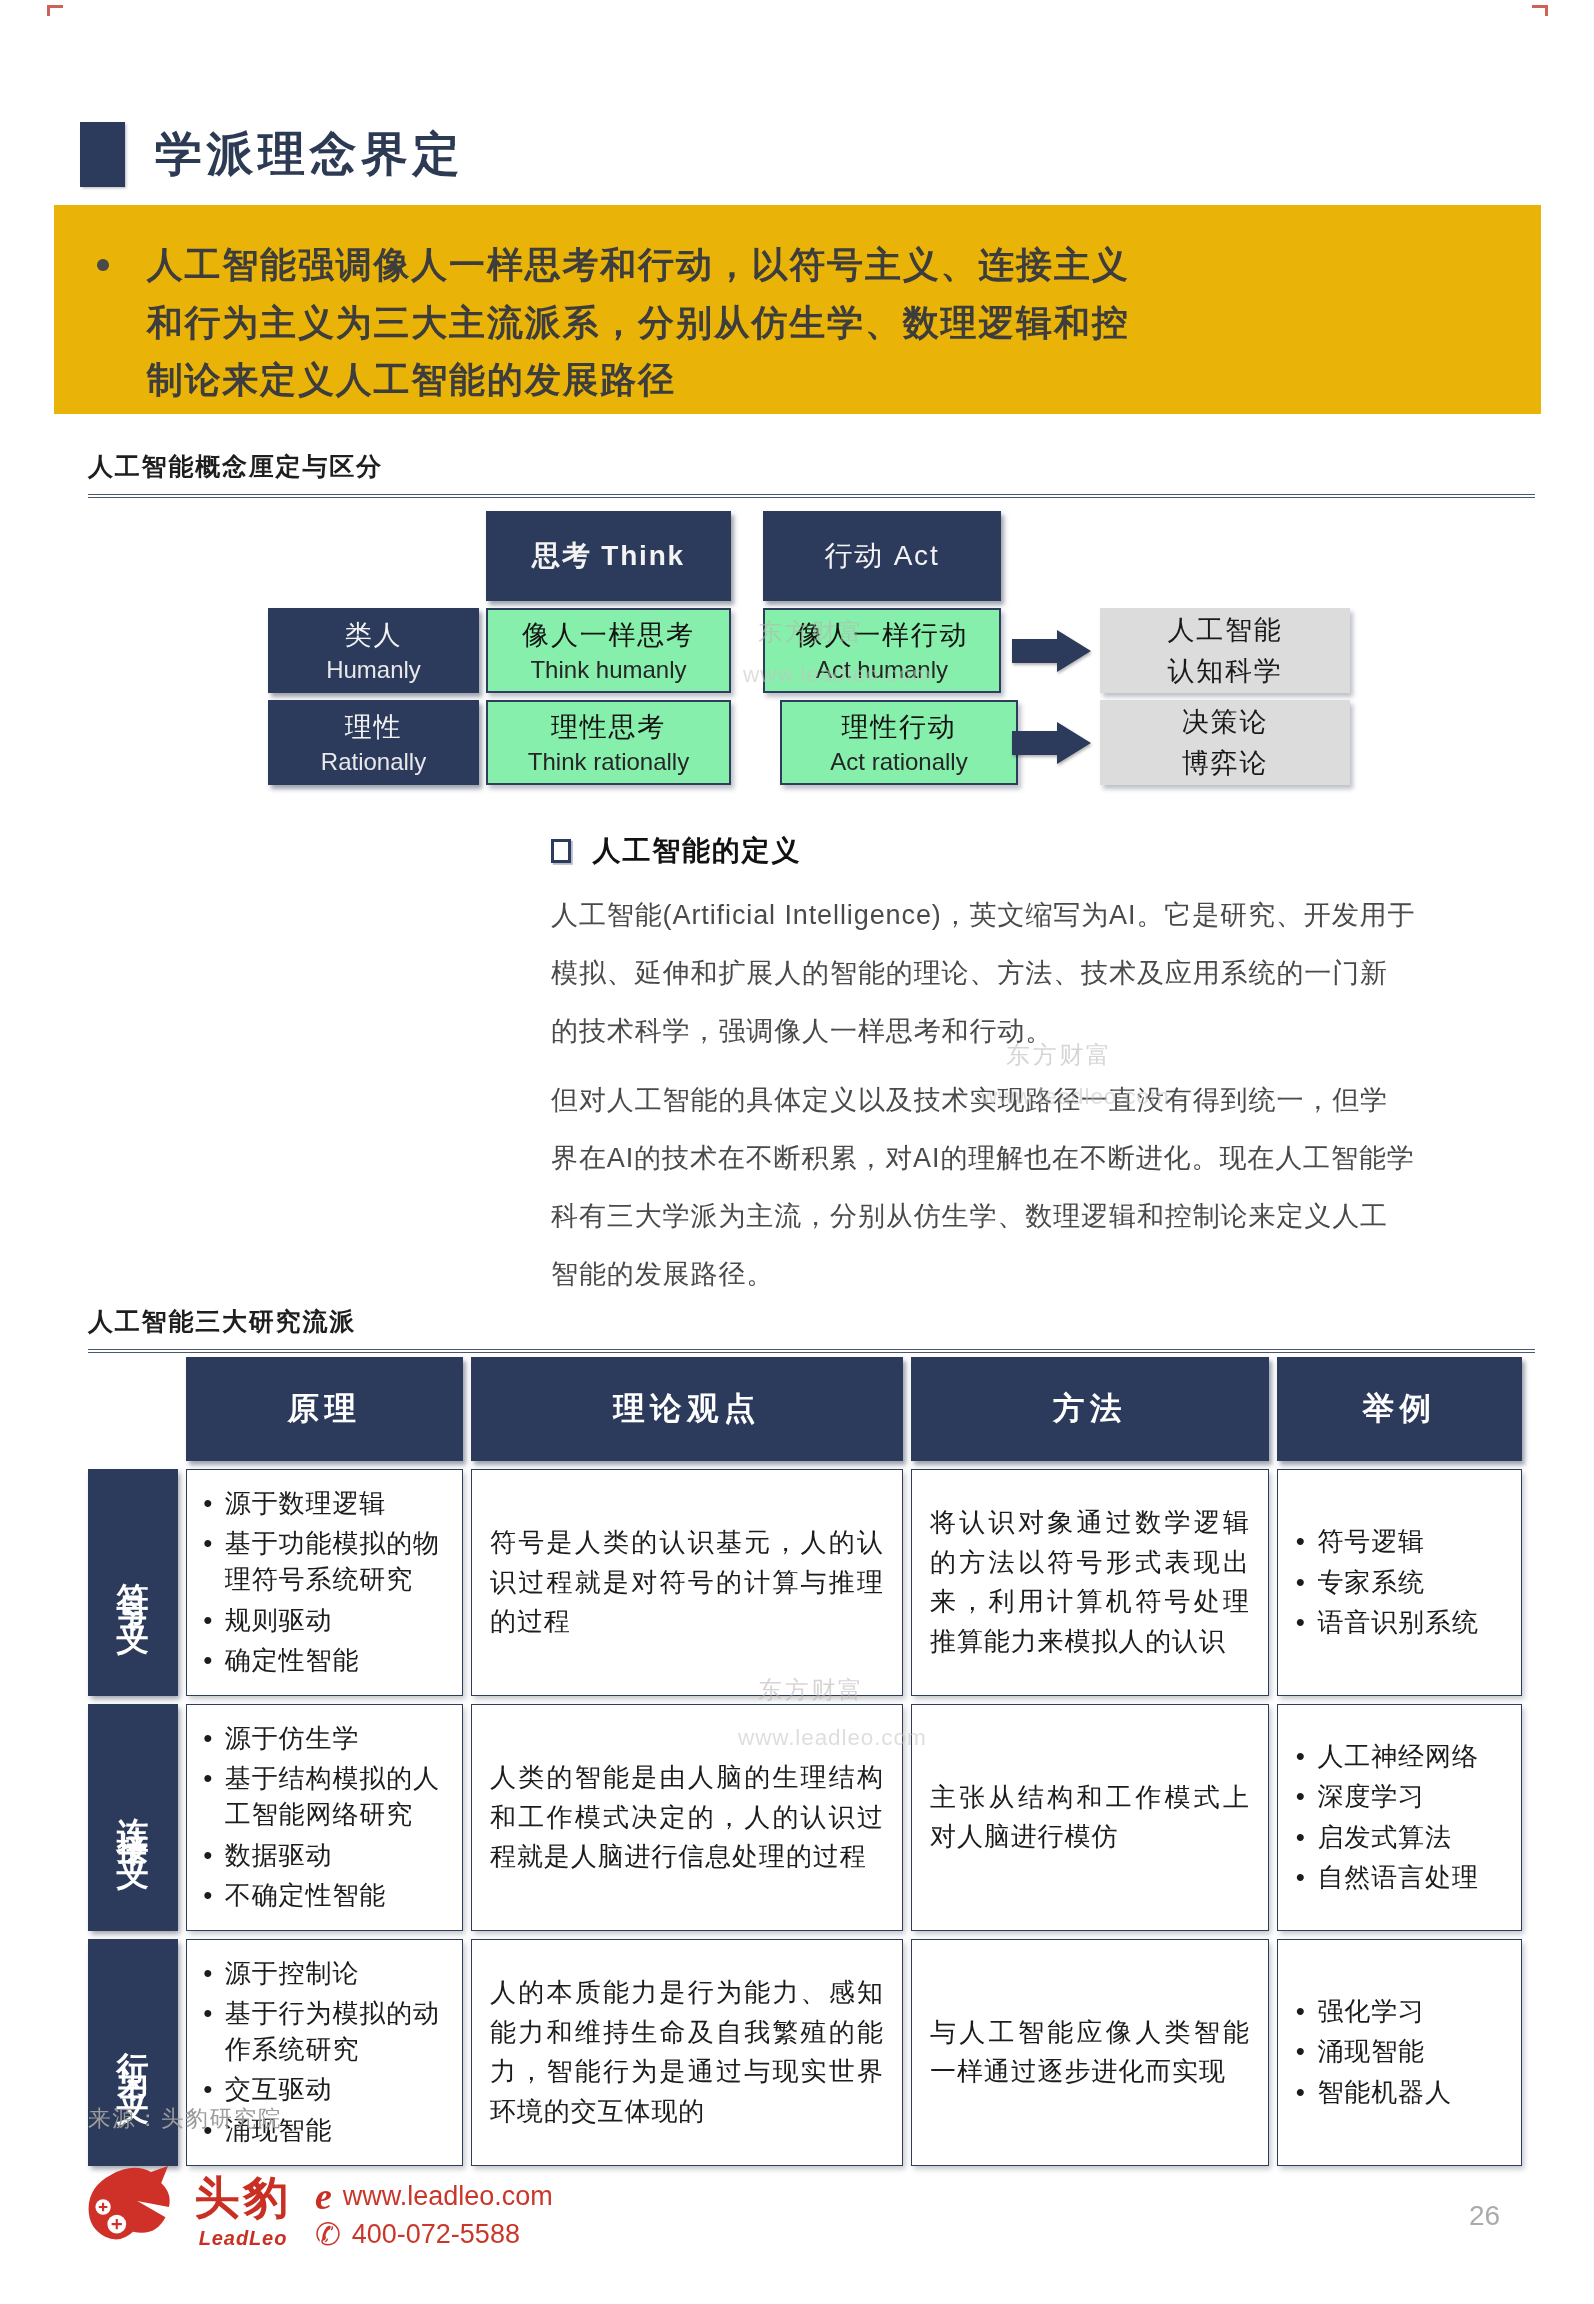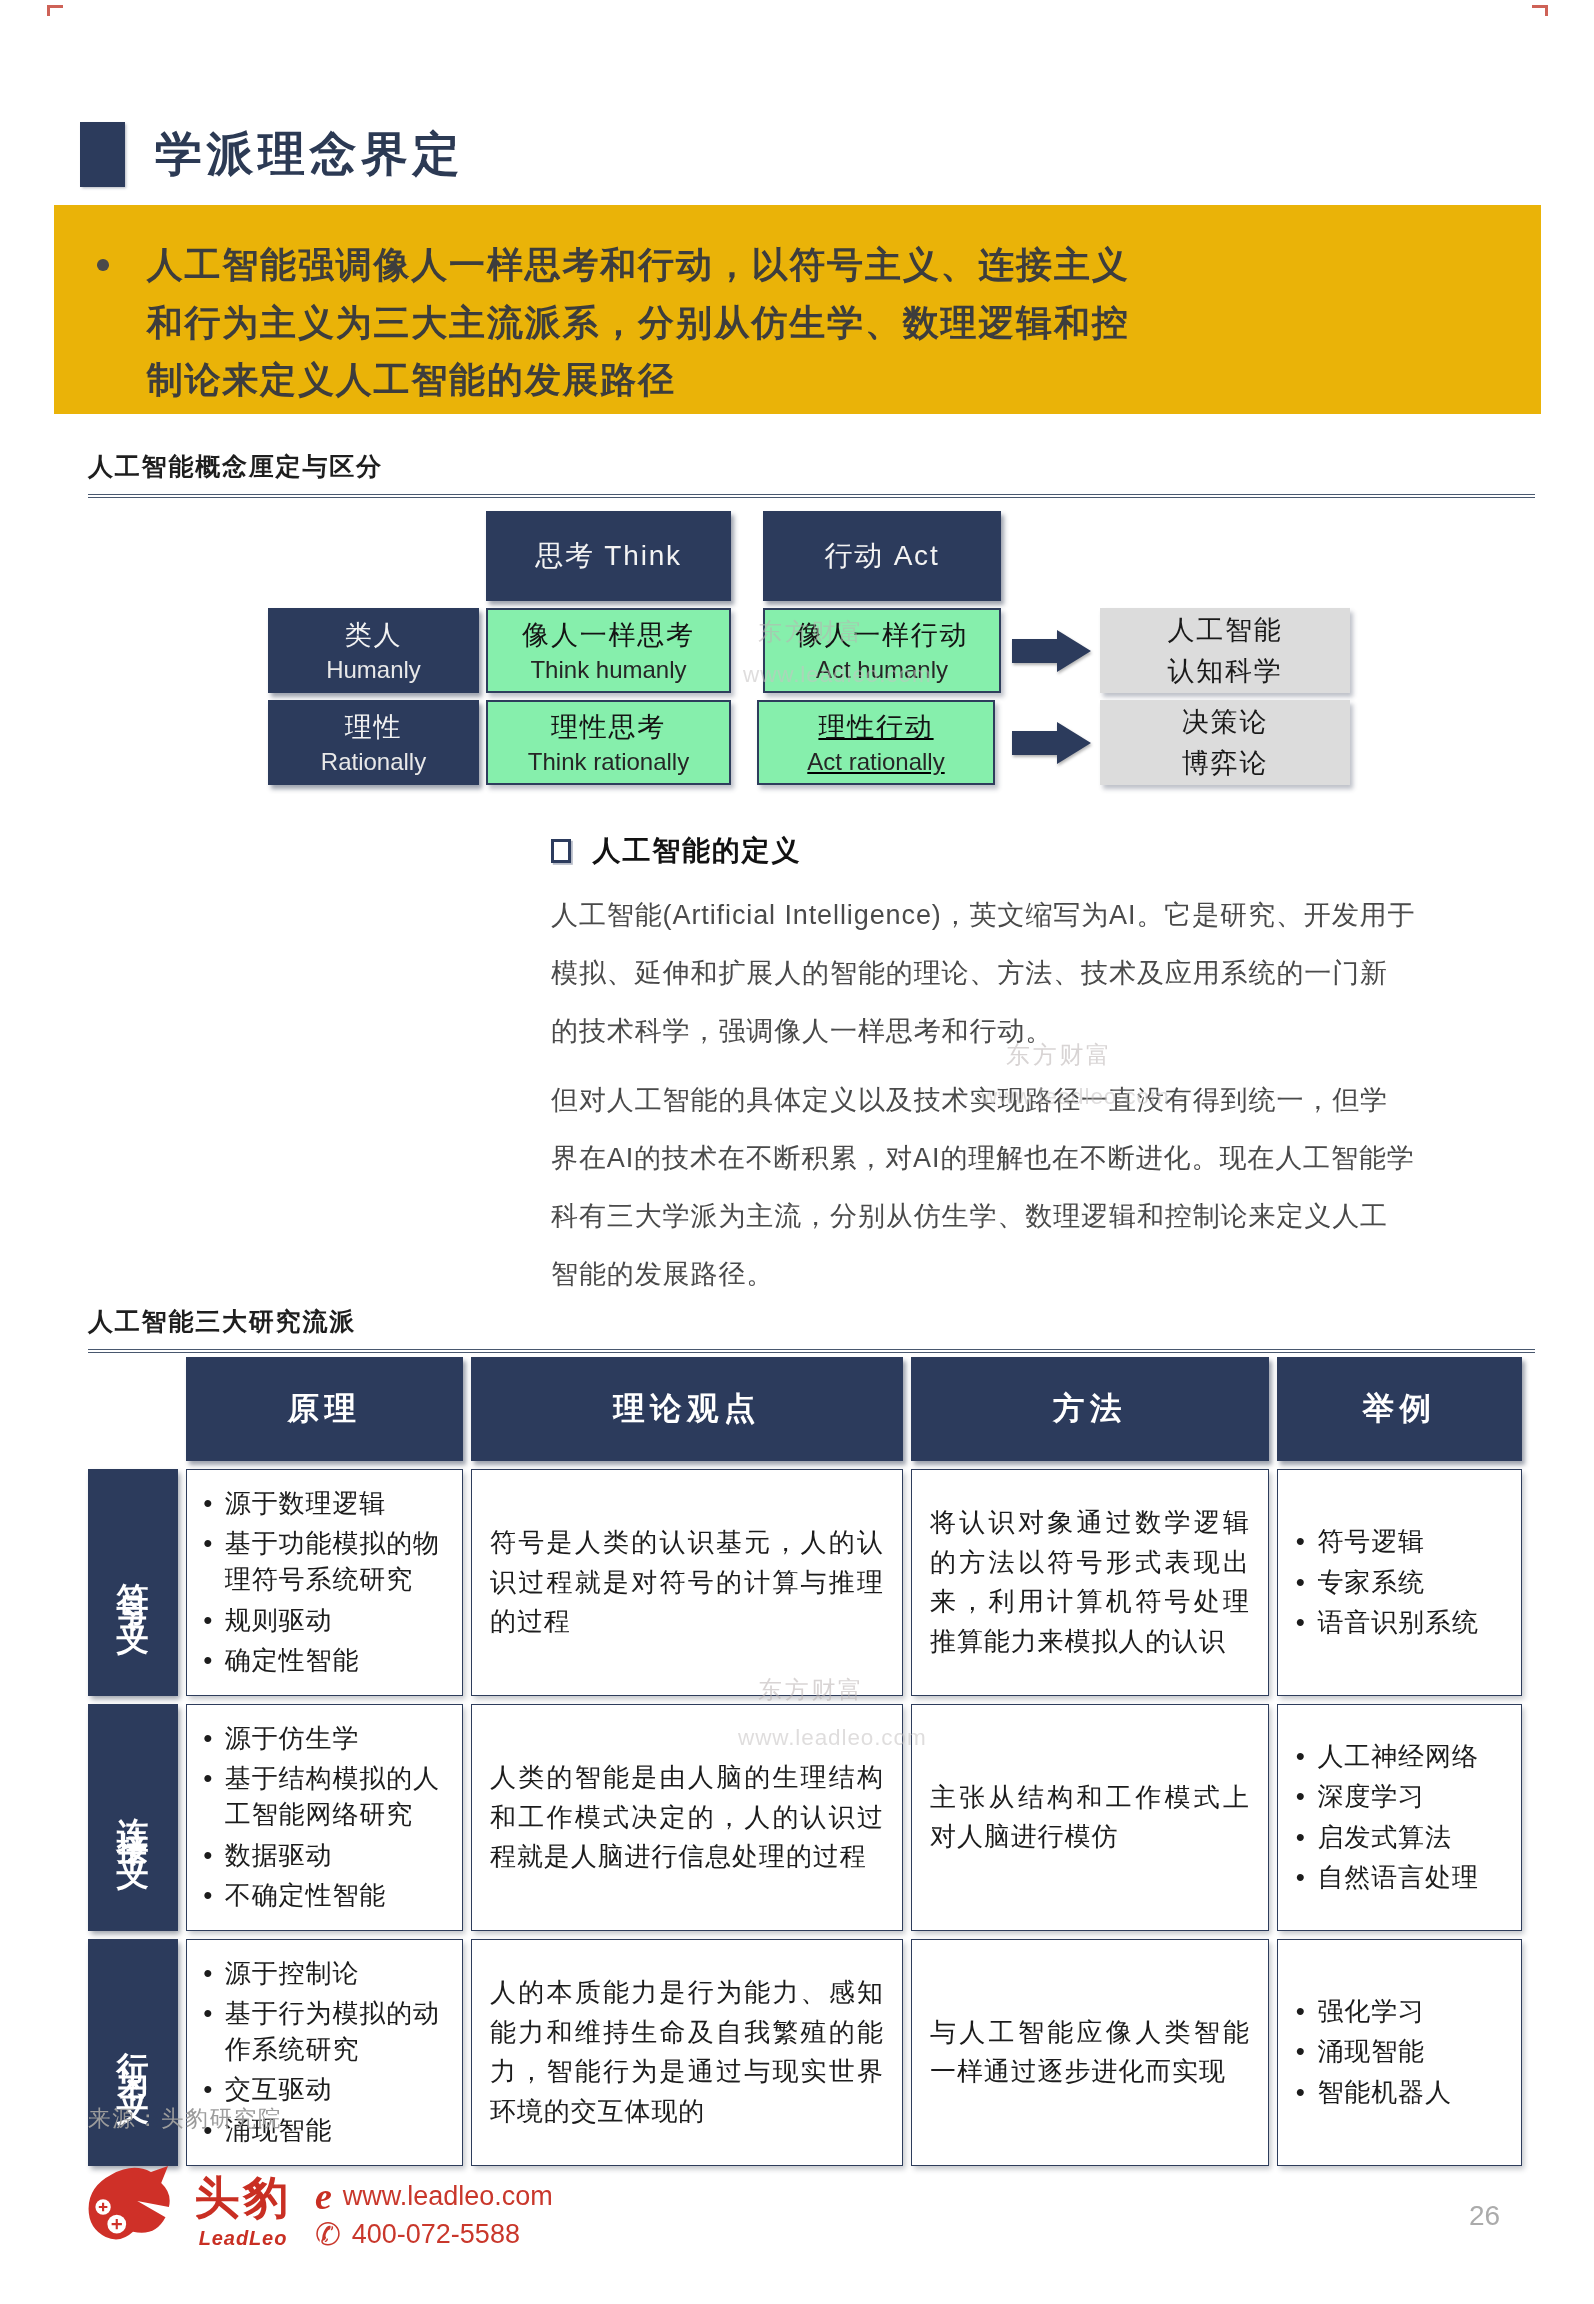--- a/index.html
+++ b/index.html
@@ -137,21 +137,21 @@
 
   <div class="key-box">
     <div class="key-dot"></div>
     <div class="key-text pre">人工智能强调像人一样思考和行动，以符号主义、连接主义
 和行为主义为三大主流派系，分别从仿生学、数理逻辑和控
 制论来定义人工智能的发展路径</div>
   </div>
 
   <div class="exhibit-label first">人工智能概念厘定与区分</div>
 
-  <div class="dg-box dg-navy" style="left:486px; top:511px; width:245px; height:90px;">
+  <div class="dg-box dg-navy" style="left:486px; top:511px; width:245px; height:90px;font-weight:bold;">
     <div class="dg-h">思考 Think</div>
   </div>
   <div class="dg-box dg-navy" style="left:763px; top:511px; width:238px; height:90px;">
     <div class="dg-h">行动 Act</div>
   </div>
 
   <div class="dg-box dg-navy" style="left:268px; top:608px; width:211px; height:85px;">
     <div class="dg-cn">类人</div>
     <div class="dg-en">Humanly</div>
   </div>
@@ -173,21 +173,21 @@
   </div>
 
   <div class="dg-box dg-navy" style="left:268px; top:700px; width:211px; height:85px;">
     <div class="dg-cn">理性</div>
     <div class="dg-en">Rationally</div>
   </div>
   <div class="dg-box dg-cell" style="left:486px; top:700px; width:245px; height:85px;">
     <div class="dg-cn">理性思考</div>
     <div class="dg-en">Think rationally</div>
   </div>
-  <div class="dg-box dg-cell" style="left:757px; top:700px; width:238px; height:85px;text-decoration:underline;">
+  <div class="dg-box dg-cell" style="left:780px; top:700px; width:238px; height:85px;">
     <div class="dg-cn">理性行动</div>
     <div class="dg-en">Act rationally</div>
   </div>
   <div class="arrow" style="left:1012px; top:722px;">
     <div class="bar"></div>
       <div class="head"></div>
   </div>
   <div class="dg-box dg-gray" style="left:1100px; top:700px; width:250px; height:85px;">
     <div class="dg-res pre">决策论
 博弈论</div>

